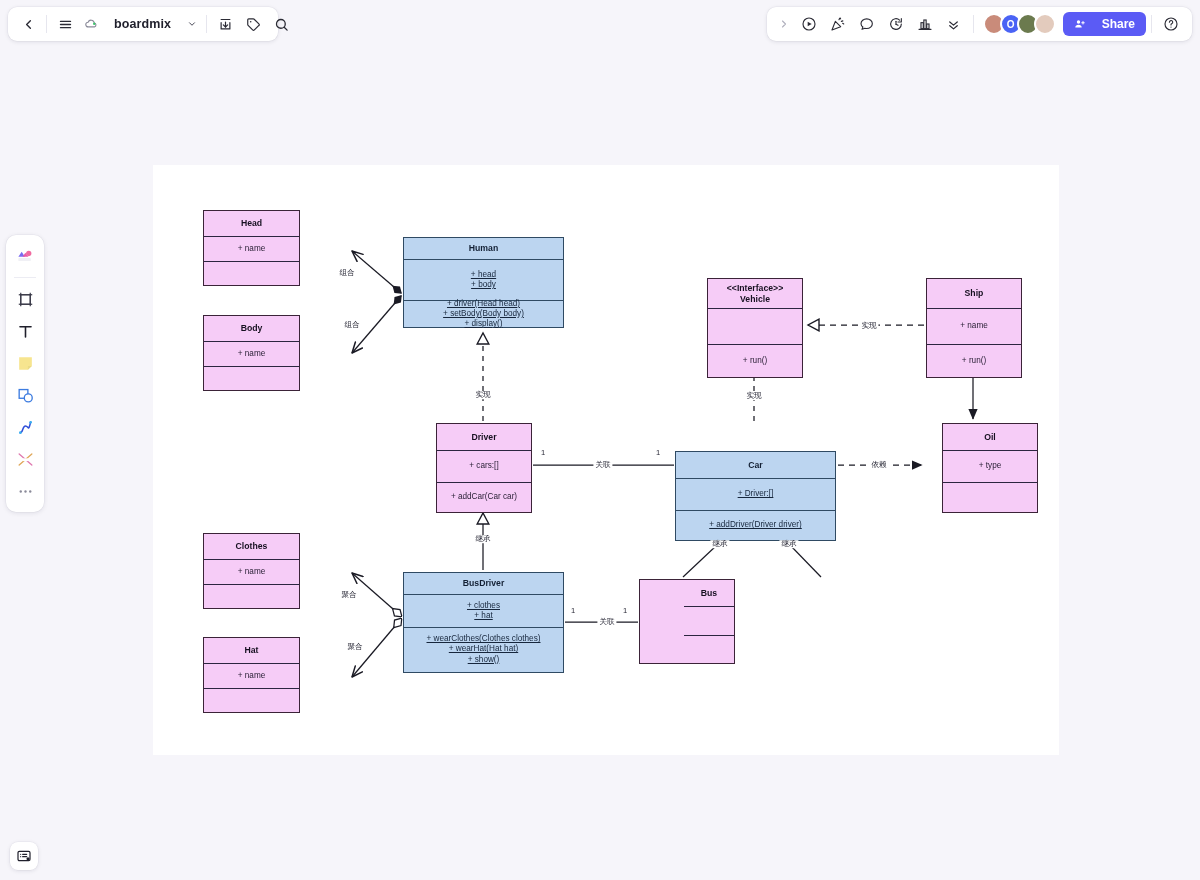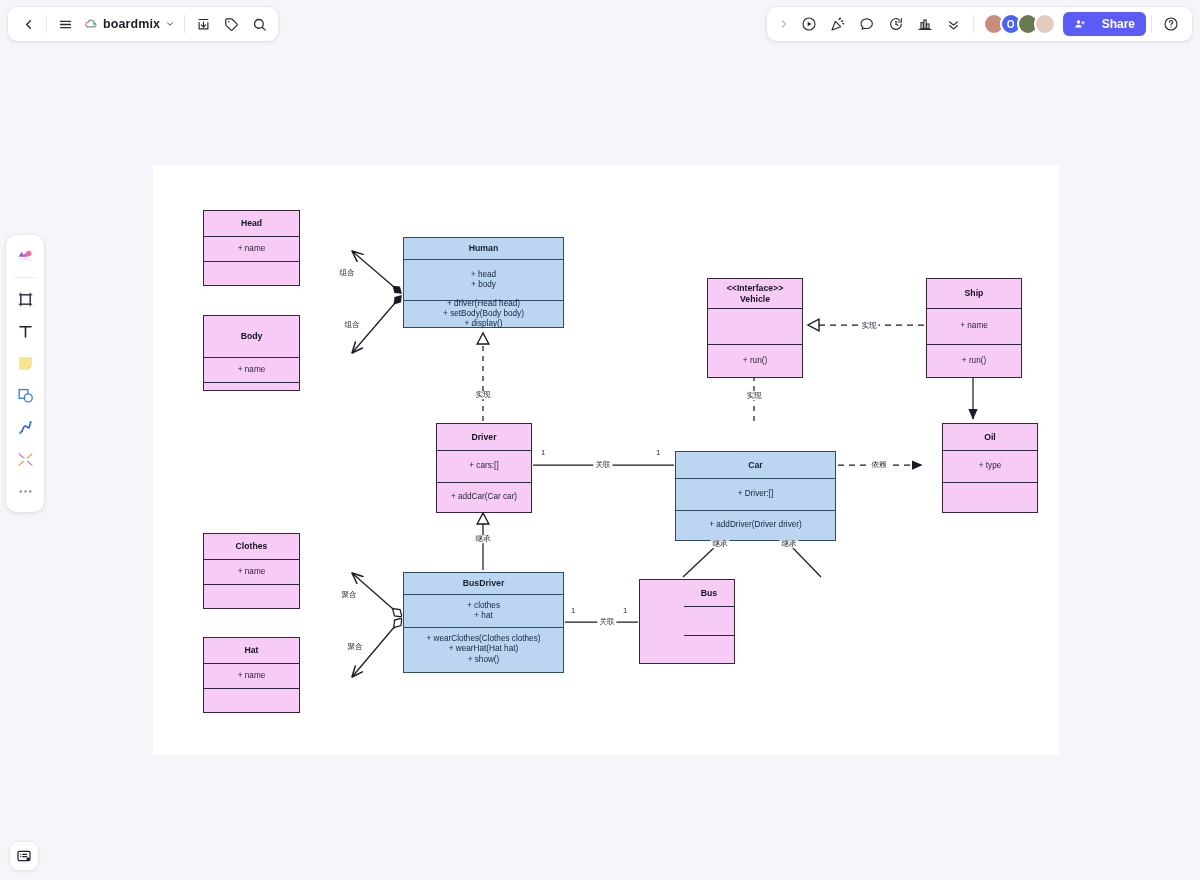--- a/index.html
+++ b/index.html
@@ -19,21 +19,21 @@
     box-shadow: 0 1px 4px rgba(20,20,50,.10), 0 0 0 .5px rgba(20,20,50,.05);
     display: flex; align-items: center; padding: 0 6px;
   }
   .tb-btn {
     width: 28px; height: 28px; border-radius: 6px;
     display: flex; align-items: center; justify-content: center;
     cursor: pointer; color: #2b2b35; flex: 0 0 auto;
   }
   .tb-sep { width: 1px; height: 18px; background: #e6e6ee; margin: 0 4px; flex: 0 0 auto; }
   .doc-chip {
-    display: flex; align-items: center; gap: 5px;
+    display: flex; align-items: center; gap: 16px;
     padding: 3px 5px; border-radius: 6px; cursor: pointer;
   }
   .doc-name { font-size: 12.5px; color: #1f1f2b; font-weight: 600; letter-spacing: .1px; }
 
   
   .topbar-right {
     position: absolute; right: 8px; top: 7px;
     height: 34px;
     background: #ffffff; border-radius: 9px;
     box-shadow: 0 1px 4px rgba(20,20,50,.10), 0 0 0 .5px rgba(20,20,50,.05);
@@ -94,21 +94,21 @@
     border-bottom: 1.6px solid #2b2540;
     display: flex; flex-direction: column;
     align-items: center; justify-content: center;
     text-align: center; line-height: 1.23;
   }
   .uml.blue .row { border-bottom-color: #2f4a63; }
   .uml .row:last-child { border-bottom: none; }
   .uml .title { font-size: 8.7px; font-weight: 700; color: #161020; }
   .uml.blue .title { color: #132034; }
   .uml .attr { font-size: 8.2px; color: #2c2238; }
-  .uml.blue .attr { color: #16263c; }
+  .uml.blue .attr { color: #16263c; text-decoration: underline; }
   .uml .attr div { white-space: nowrap; }
 
   
   .elabel {
     position: absolute; font-size: 7.6px; color: #2a2a38;
     background: #ffffff; padding: 0 2px; white-space: nowrap;
     transform: translate(-50%, -50%); line-height: 1;
   }
   .mult {
     position: absolute; font-size: 7.6px; color: #2a2a38;
@@ -373,21 +373,21 @@
       <div class="row" style="height:26px">
           <span class="title">Head</span>
         </div>
       <div class="row attr" style="height:25px">
           <div>+ name</div>
         </div>
       <div class="row attr" style="height:23px"></div>
     </div>
 
     <div class="uml pink" style="left:50px; top:150px; width:97px; height:76px;">
-      <div class="row" style="height:42px">
+      <div class="row" style="height:26px">
           <span class="title">Body</span>
         </div>
       <div class="row attr" style="height:25px">
           <div>+ name</div>
         </div>
       <div class="row attr" style="height:23px"></div>
     </div>
 
     <div class="uml blue" style="left:250px; top:72px; width:161px; height:91px;">
       <div class="row" style="height:22px">

